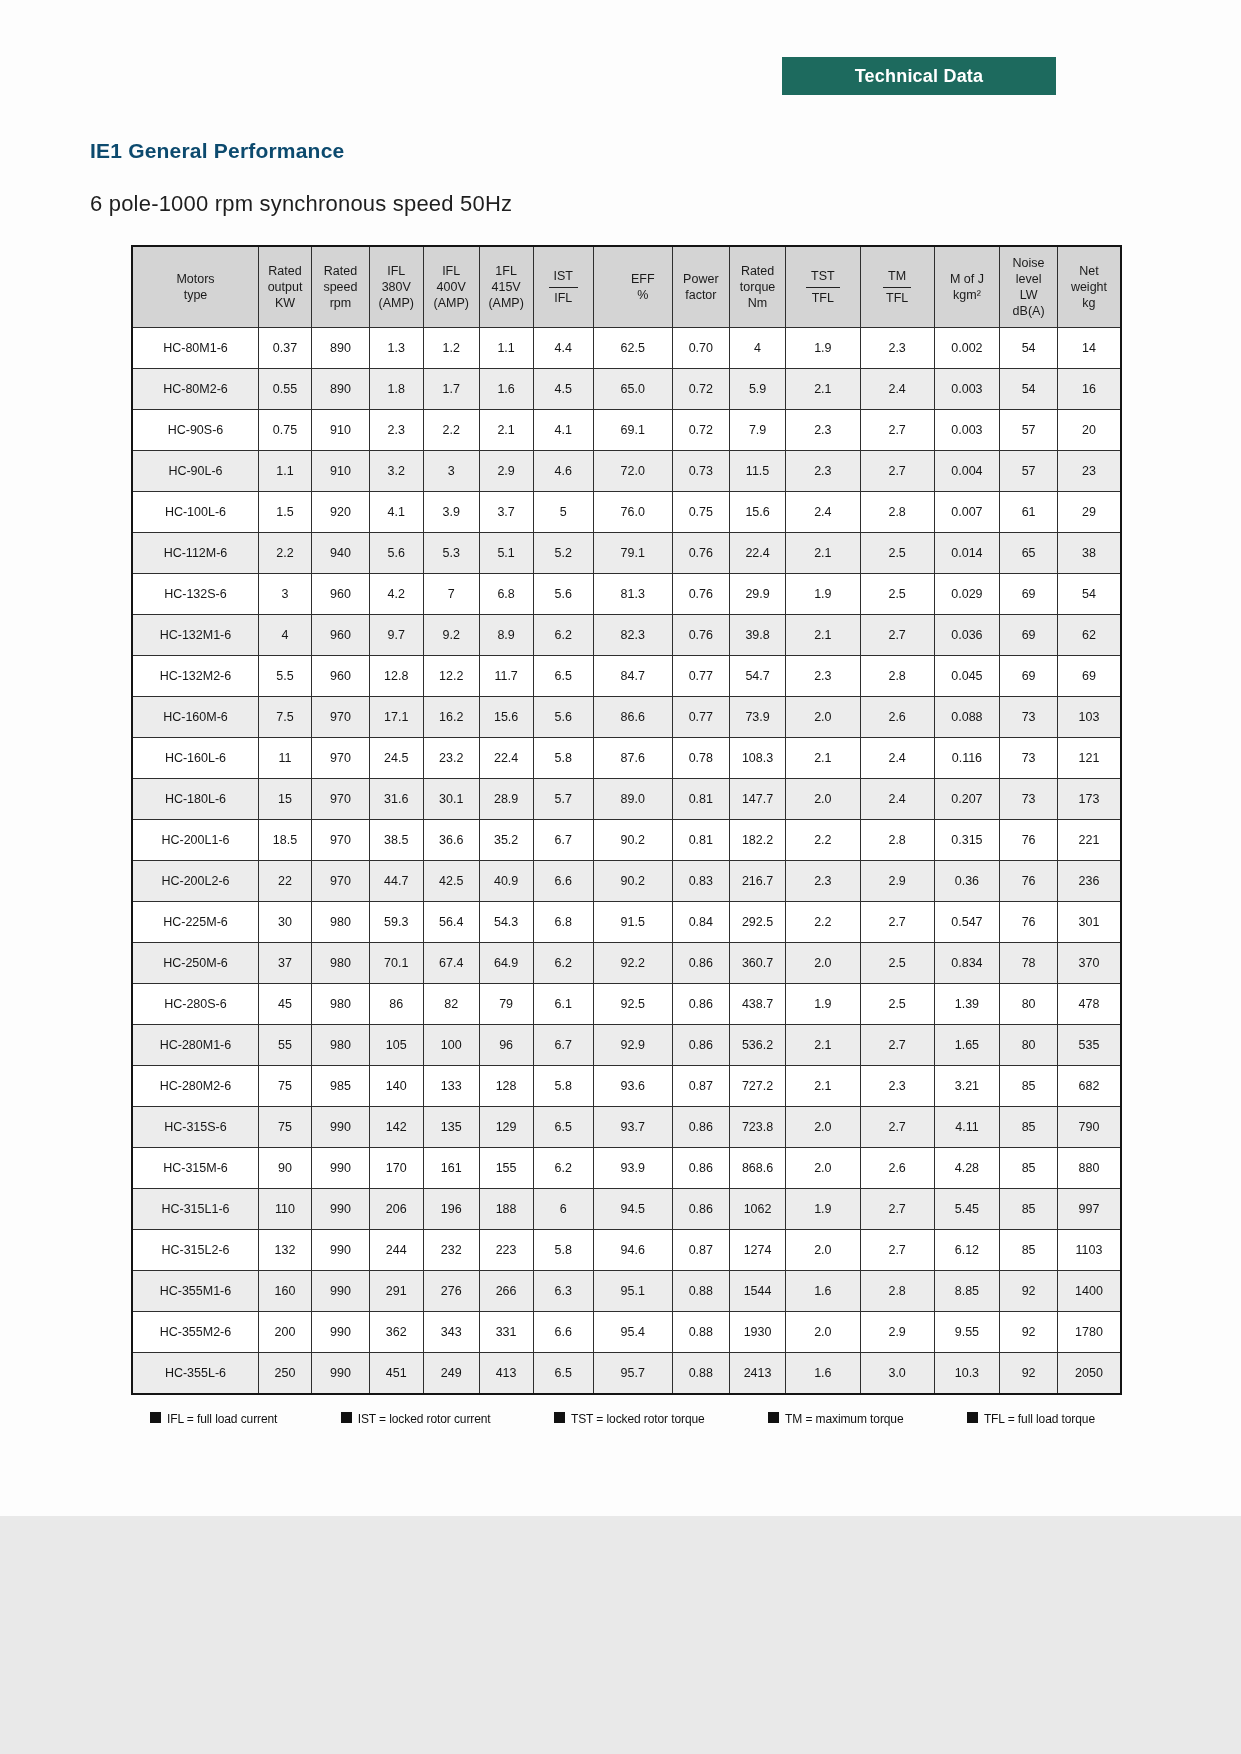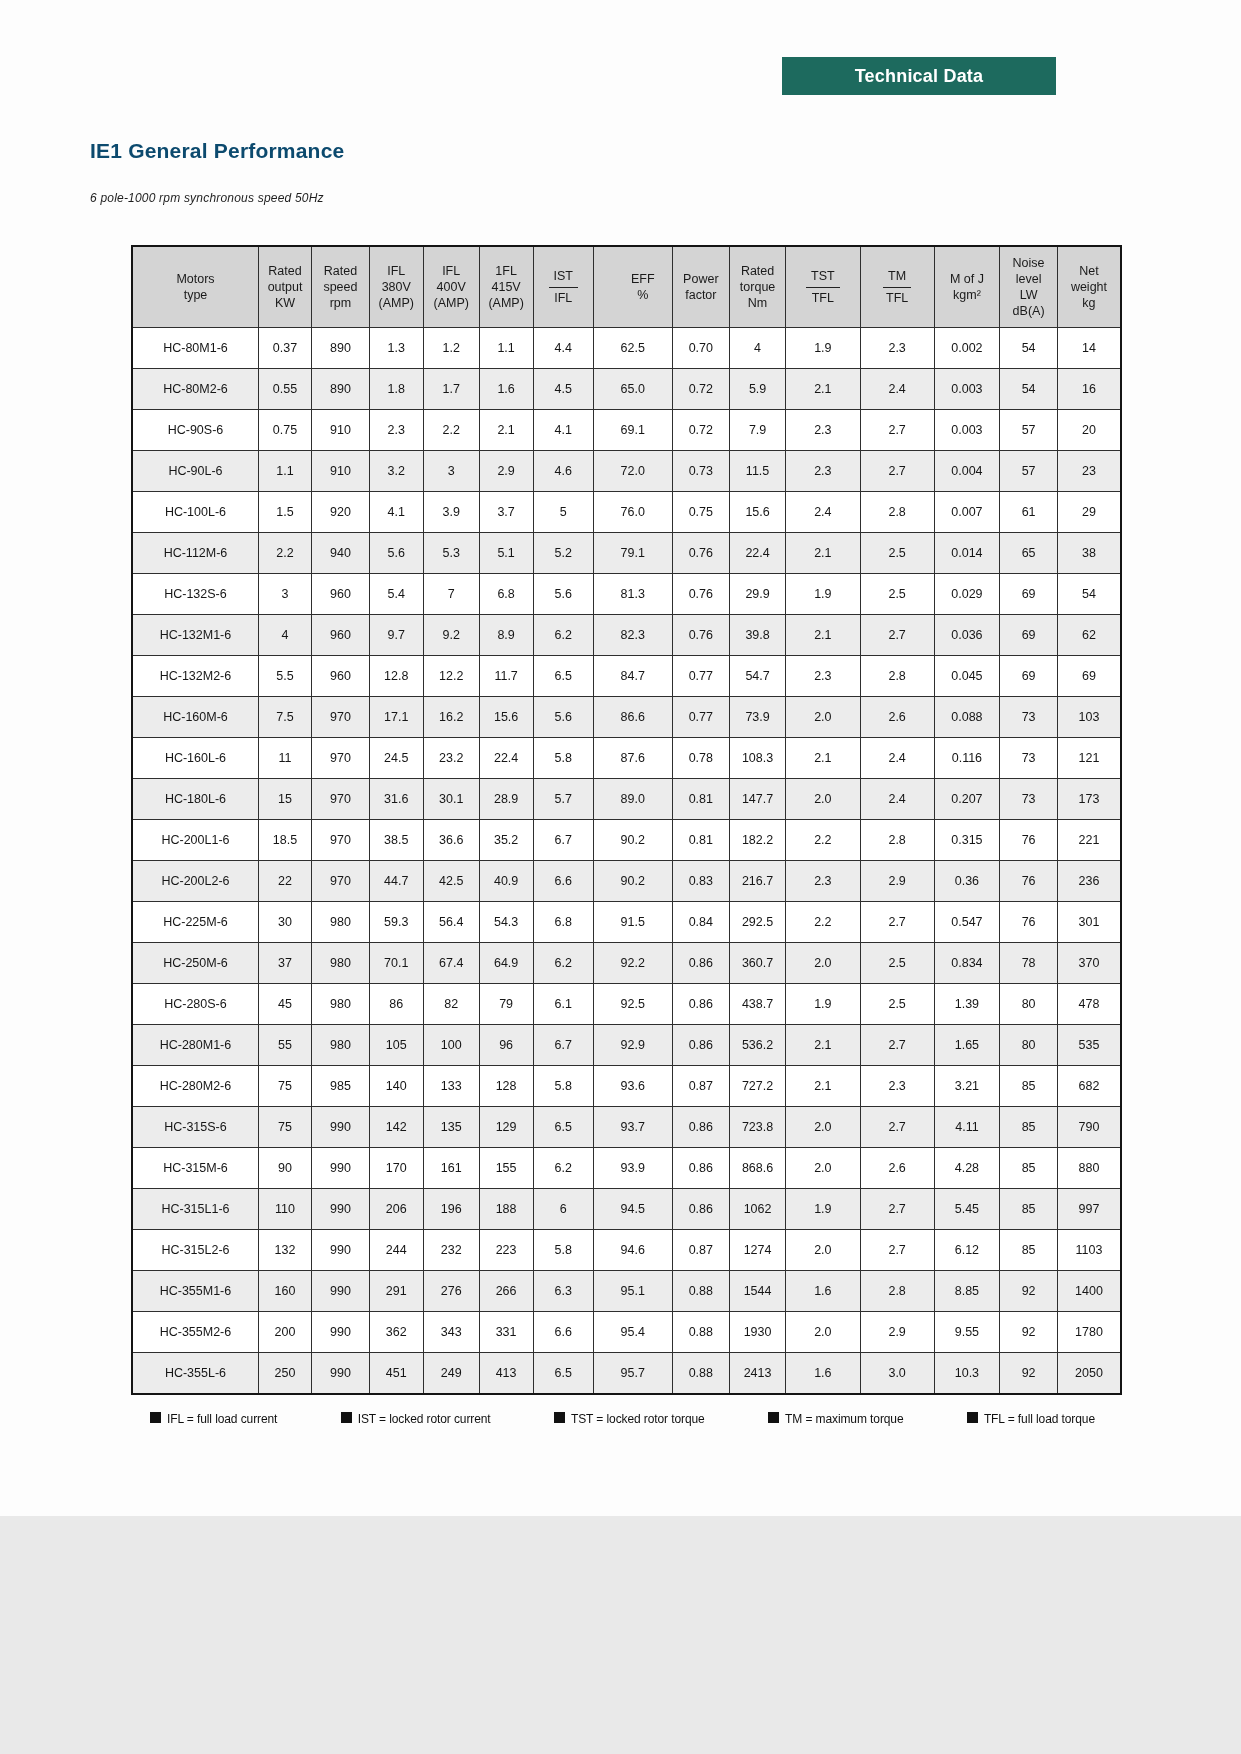--- a/index.html
+++ b/index.html
@@ -26,21 +26,21 @@
     background:var(--teal);color:#fff;
     display:flex;align-items:center;justify-content:center;
     font-size:18px;font-weight:bold;letter-spacing:.2px;
   }
   .title{
     position:absolute;left:90px;top:139px;
     font-size:21px;font-weight:bold;color:#0c4a6e;letter-spacing:.2px;
   }
   .subtitle{
     position:absolute;left:90px;top:191px;
-    font-size:12px;font-style:italic;color:#1e1e1e;letter-spacing:.2px;
+    font-size:22px;color:#1e1e1e;letter-spacing:.2px;
   }
   
   .table-wrap{position:absolute;left:131px;top:245px;width:991px;}
   table.perf{
     border-collapse:collapse;table-layout:fixed;width:100%;
     border:2px solid #141414;
     font-size:12.5px;color:#161616;
   }
   table.perf th, table.perf td{
     border:1px solid var(--line);
@@ -267,21 +267,21 @@
             <td>2.1</td>
             <td>2.5</td>
             <td>0.014</td>
             <td>65</td>
             <td>38</td>
           </tr>
           <tr>
             <td>HC-132S-6</td>
             <td>3</td>
             <td>960</td>
-            <td>5.4</td>
+            <td>4.2</td>
             <td>7</td>
             <td>6.8</td>
             <td>5.6</td>
             <td>81.3</td>
             <td>0.76</td>
             <td>29.9</td>
             <td>1.9</td>
             <td>2.5</td>
             <td>0.029</td>
             <td>69</td>

